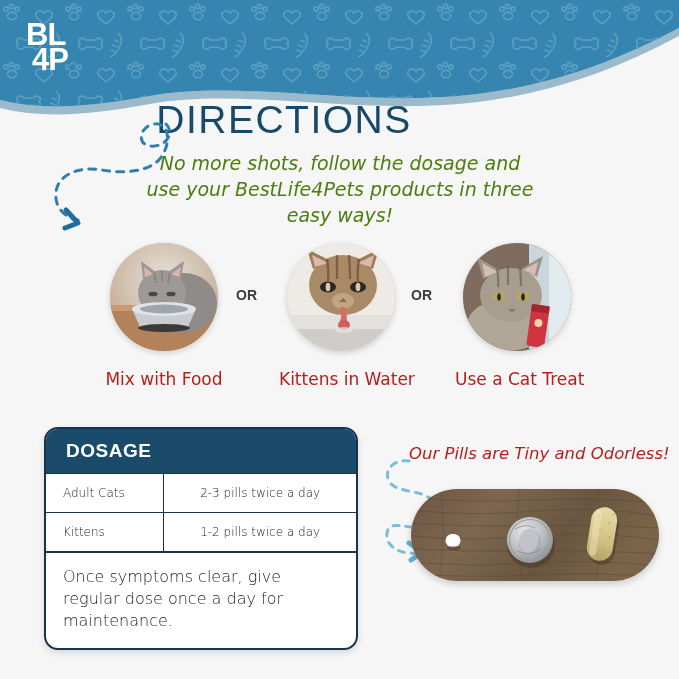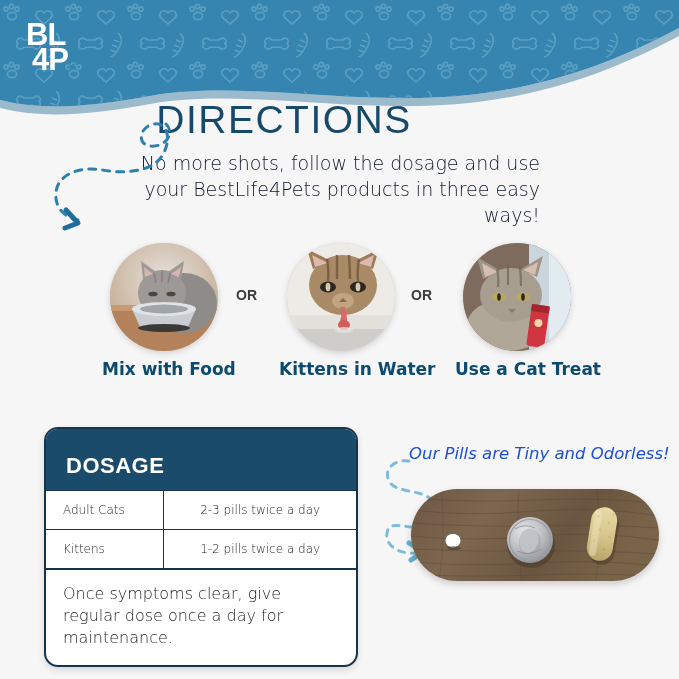--- a/index.html
+++ b/index.html
@@ -78,26 +78,27 @@
     font-weight: normal;
     letter-spacing: 1.5px;
     color: #17496b;
     font-family: "Liberation Sans", sans-serif;
   }
   .subtitle {
     position: absolute;
     top: 150px;
     left: 140px;
     width: 400px;
-    text-align: right;
+    text-align: center;
     font-size: 19px;
     line-height: 26px;
-    color: #0f172a;
+    color: #4d7c0f;
     font-family: "DejaVu Sans", sans-serif;
     font-weight: 300;
+    font-style: italic;
   }
 
   
   .arrow-top {
     position: absolute;
     left: 44px;
     top: 112px;
     width: 135px;
     height: 125px;
   }
@@ -123,25 +124,25 @@
     height: 108px;
     border-radius: 50%;
     margin: 0 auto;
     overflow: hidden;
     position: relative;
     box-shadow: 0 2px 6px rgba(0,0,0,0.16);
     background: #cfc9c2;
   }
   .circle svg { display: block; }
   .method-label {
-    margin-top: 8px;
+    margin-top: 18px;
     font-size: 17px;
-    color: #0c4a6e;
+    color: #b91c1c;
     font-family: "DejaVu Sans", sans-serif;
-    font-weight: 700;
+    font-weight: 400;
     white-space: nowrap;
   }
   .or {
     position: absolute;
     top: 44px;
     font-size: 14px;
     font-weight: bold;
     color: #3c3c3c;
     font-family: "Liberation Sans", sans-serif;
   }
@@ -156,24 +157,24 @@
     width: 310px;
     border: 2px solid #17344d;
     border-radius: 14px;
     background: #ffffff;
     overflow: hidden;
     box-shadow: 0 3px 7px rgba(0,0,0,0.12);
   }
   .dosage-head {
     background: #1b4b6b;
     color: #ffffff;
-    font-size: 22px;
+    font-size: 19px;
     font-weight: bold;
     letter-spacing: 0.5px;
-    padding: 24px 0 11px 20px;
+    padding: 11px 0 11px 20px;
     font-family: "Liberation Sans", sans-serif;
   }
   .dosage-table {
     width: 100%;
     border-collapse: collapse;
   }
   .dosage-table td {
     border: 1px solid #17344d;
     font-size: 12px;
     color: #262626;
@@ -200,21 +201,21 @@
     border-top: 1px solid #17344d;
   }
 
   
   .pill-caption {
     position: absolute;
     left: 409px;
     top: 444px;
     font-size: 16.5px;
     font-style: italic;
-    color: #1d4ed8;
+    color: #b91c1c;
     font-family: "DejaVu Sans", sans-serif;
     white-space: nowrap;
   }
   .arrow-pill {
     position: absolute;
     left: 379px;
     top: 455px;
     width: 92px;
     height: 112px;
   }

